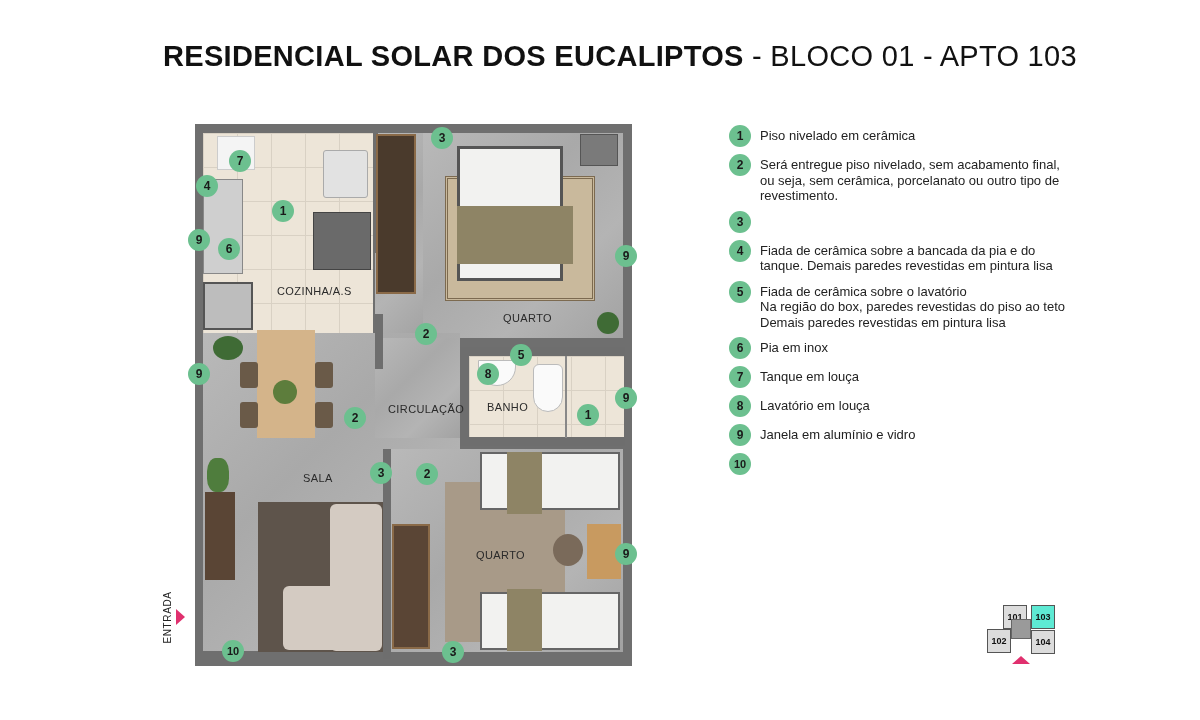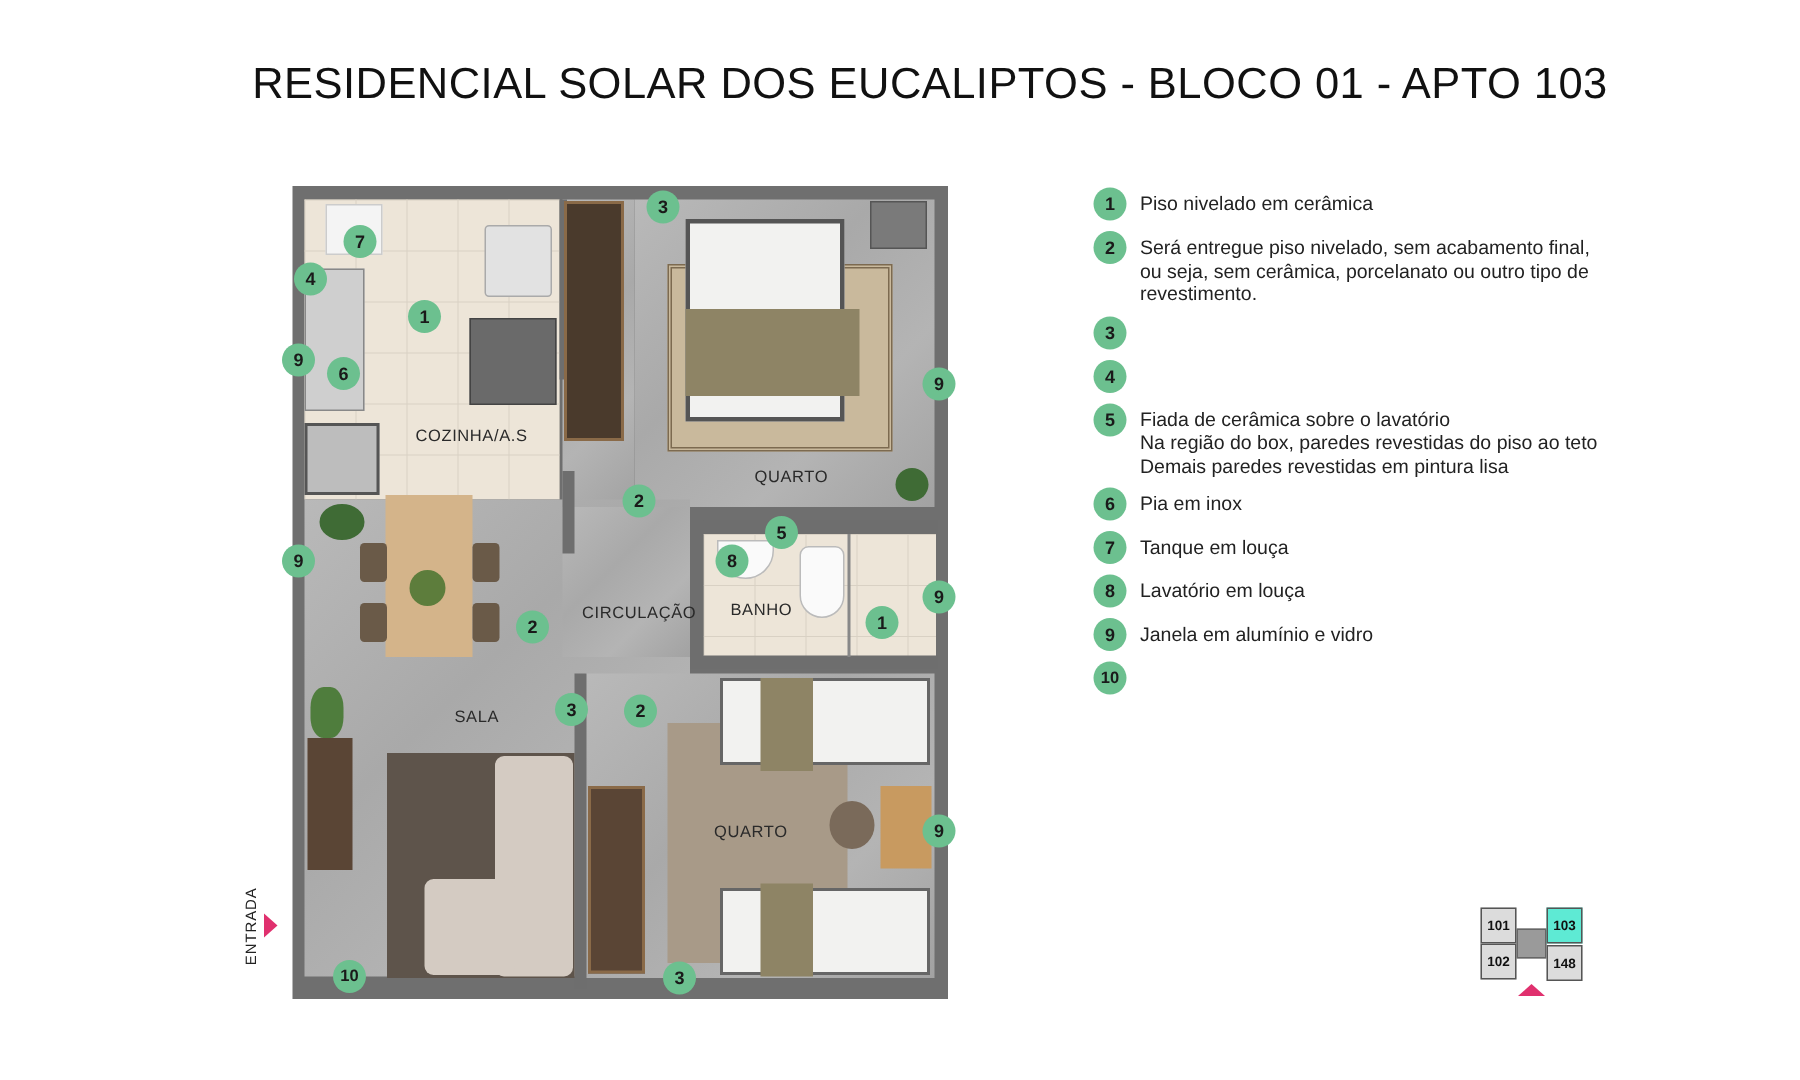--- a/index.html
+++ b/index.html
@@ -1,18 +1,18 @@
 <!DOCTYPE html>
 <html><head>
 <meta charset="utf-8">
 <style>
   * { box-sizing: border-box; margin: 0; padding: 0; }
   body { width: 1200px; height: 720px; background: #ffffff; font-family: "Liberation Sans", sans-serif; position: relative; overflow: hidden; color: #1e1e1e; }
   .title { position: absolute; left: 0; top: 40px; width: 1240px; text-align: center; font-size: 29px; letter-spacing: 0.3px; color: #111; }
-  .title b { font-weight: 400; }
+  .title b { font-weight: 700; }
   .title span.light { font-weight: 400; }
 
   
   .plan { position: absolute; left: 195px; top: 124px; width: 437px; height: 542px; background: #6f6f6f; }
   .room { position: absolute; }
   .floor-concrete { background: linear-gradient(135deg, #b9b9b9 0%, #a9a9a9 40%, #b4b4b4 70%, #a2a2a2 100%); }
   .floor-tile { background-color: #ede5d8; background-image: linear-gradient(#d9d1c4 1px, transparent 1px), linear-gradient(90deg, #d9d1c4 1px, transparent 1px); background-size: 34px 34px; }
   .wall { position: absolute; background: #6e6e6e; }
   .furn { position: absolute; }
   .label { position: absolute; font-size: 11px; letter-spacing: 0.4px; color: #2a2a2a; }
@@ -145,20 +145,22 @@
     <div class="leg-badge">2</div>
     <div class="leg-text">Será entregue piso nivelado, sem acabamento final,
 ou seja, sem cerâmica, porcelanato ou outro tipo de
 revestimento.</div>
   </div>
   <div class="leg-item">
     <div class="leg-badge">3</div>
   </div>
   <div class="leg-item">
     <div class="leg-badge">4</div>
+    <div class="leg-text">Fiada de cerâmica sobre a bancada da pia e do
+tanque. Demais paredes revestidas em pintura lisa</div>
   </div>
   <div class="leg-item">
     <div class="leg-badge">5</div>
     <div class="leg-text">Fiada de cerâmica sobre o lavatório
 Na região do box, paredes revestidas do piso ao teto
 Demais paredes revestidas em pintura lisa</div>
   </div>
   <div class="leg-item">
     <div class="leg-badge">6</div>
     <div class="leg-text">Pia em inox</div>
@@ -174,19 +176,19 @@
   <div class="leg-item">
     <div class="leg-badge">9</div>
     <div class="leg-text">Janela em alumínio e vidro</div>
   </div>
   <div class="leg-item">
     <div class="leg-badge" style="font-size:11px;">10</div>
   </div>
 </div>
 
 <div class="unitmap">
-  <div class="unit" style="left:0;top:0;">101</div>
+  <div class="unit" style="left:16px;top:0;">101</div>
   <div class="unit" style="left:0;top:24px;">102</div>
   <div class="corridor"></div>
   <div class="unit active" style="left:44px;top:0;">103</div>
-  <div class="unit" style="left:44px;top:25px;">148</div>
+  <div class="unit" style="left:44px;top:25px;">104</div>
   <div class="unit-arrow"></div>
 </div>
 
 </body></html>

